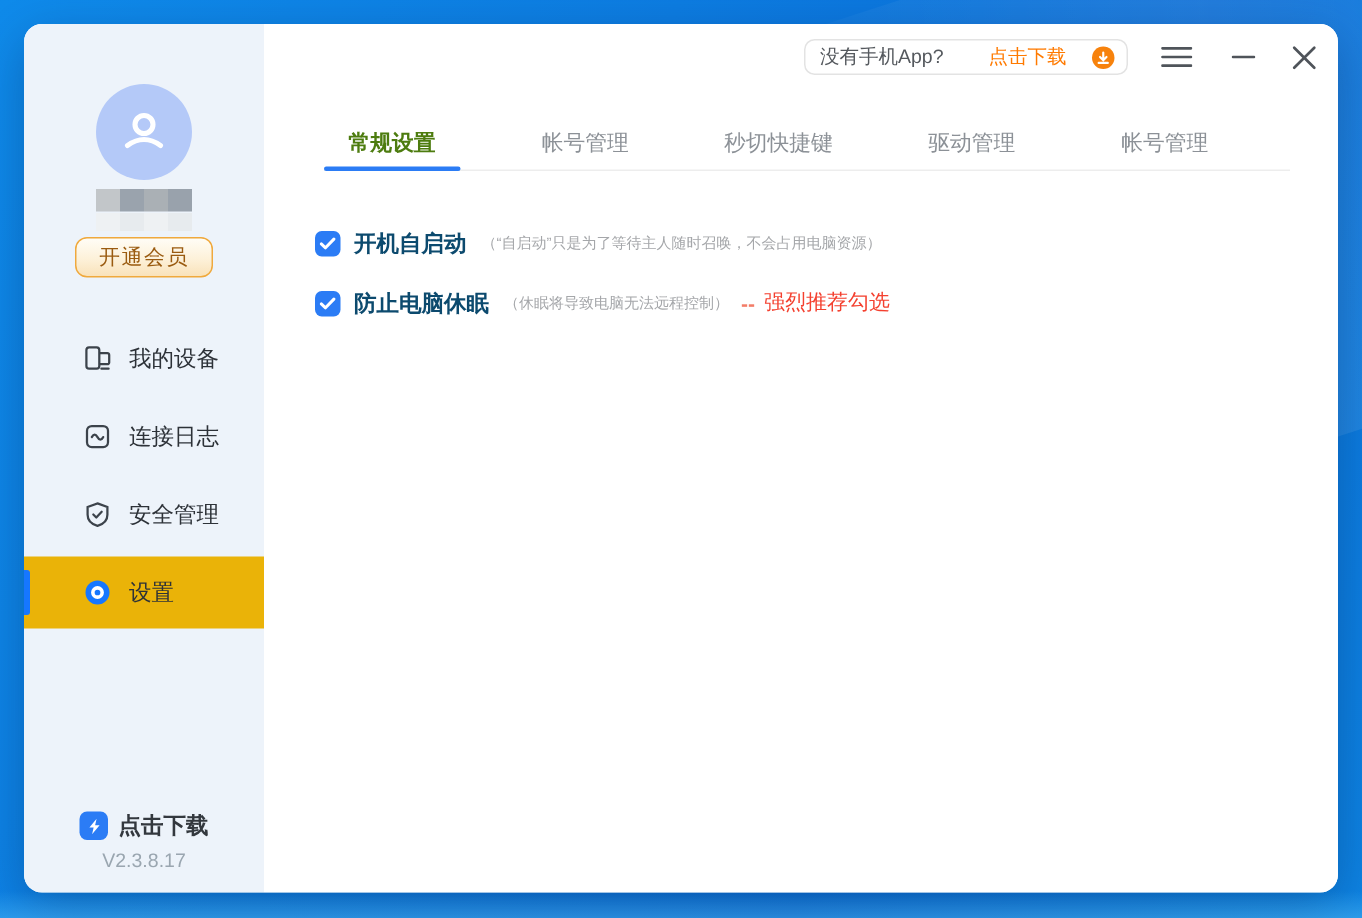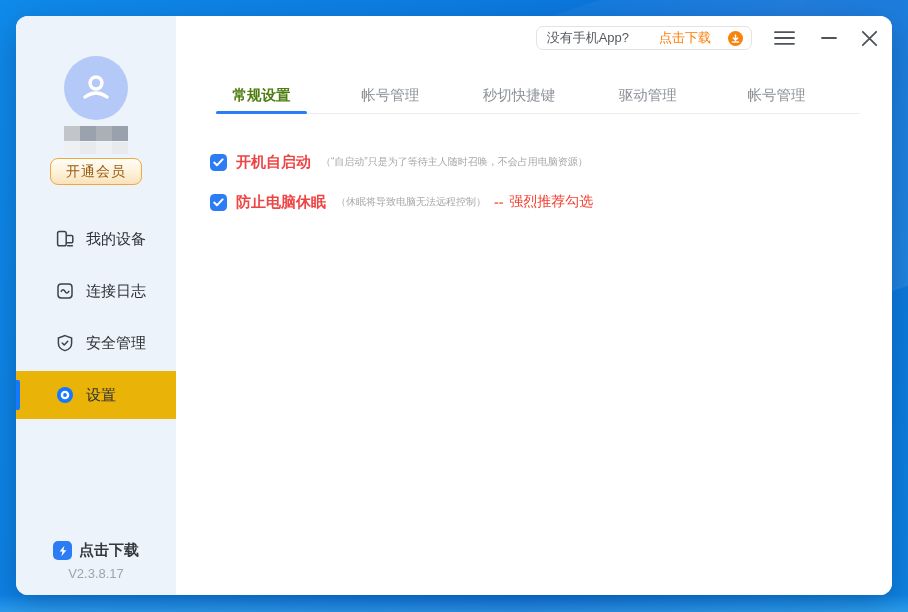--- a/index.html
+++ b/index.html
@@ -115,21 +115,21 @@
     content: ""; position: absolute; left: 0; bottom: -1px; width: 100%; height: 3px;
     background: #2b7cf5; border-radius: 2px;
   }
 
   .settings { position: absolute; left: 34px; top: 134px; right: 20px; }
   .setting-row { display: flex; align-items: center; height: 24px; margin-bottom: 16px; }
   .checkbox {
     width: 17px; height: 17px; border-radius: 4.5px; background: #2b7cf5;
     display: inline-flex; align-items: center; justify-content: center; cursor: pointer; flex: none;
   }
-  .setting-label { margin-left: 9px; font-size: 15px; font-weight: bold; color: #ef4444; }
+  .setting-label { margin-left: 9px; font-size: 15px; font-weight: bold; color: #0c4a6e; }
   .setting-note { margin-left: 10px; font-size: 10px; color: #a5a7aa; }
   .hl-dashes { margin-left: 8px; font-size: 14px; color: #f37d68; font-weight: bold; }
   .hl-text { margin-left: 6px; font-size: 14px; color: #f4402f; }
 </style>
 </head>
 <body>
 
 <div class="desktop">
   <div class="window">
 

